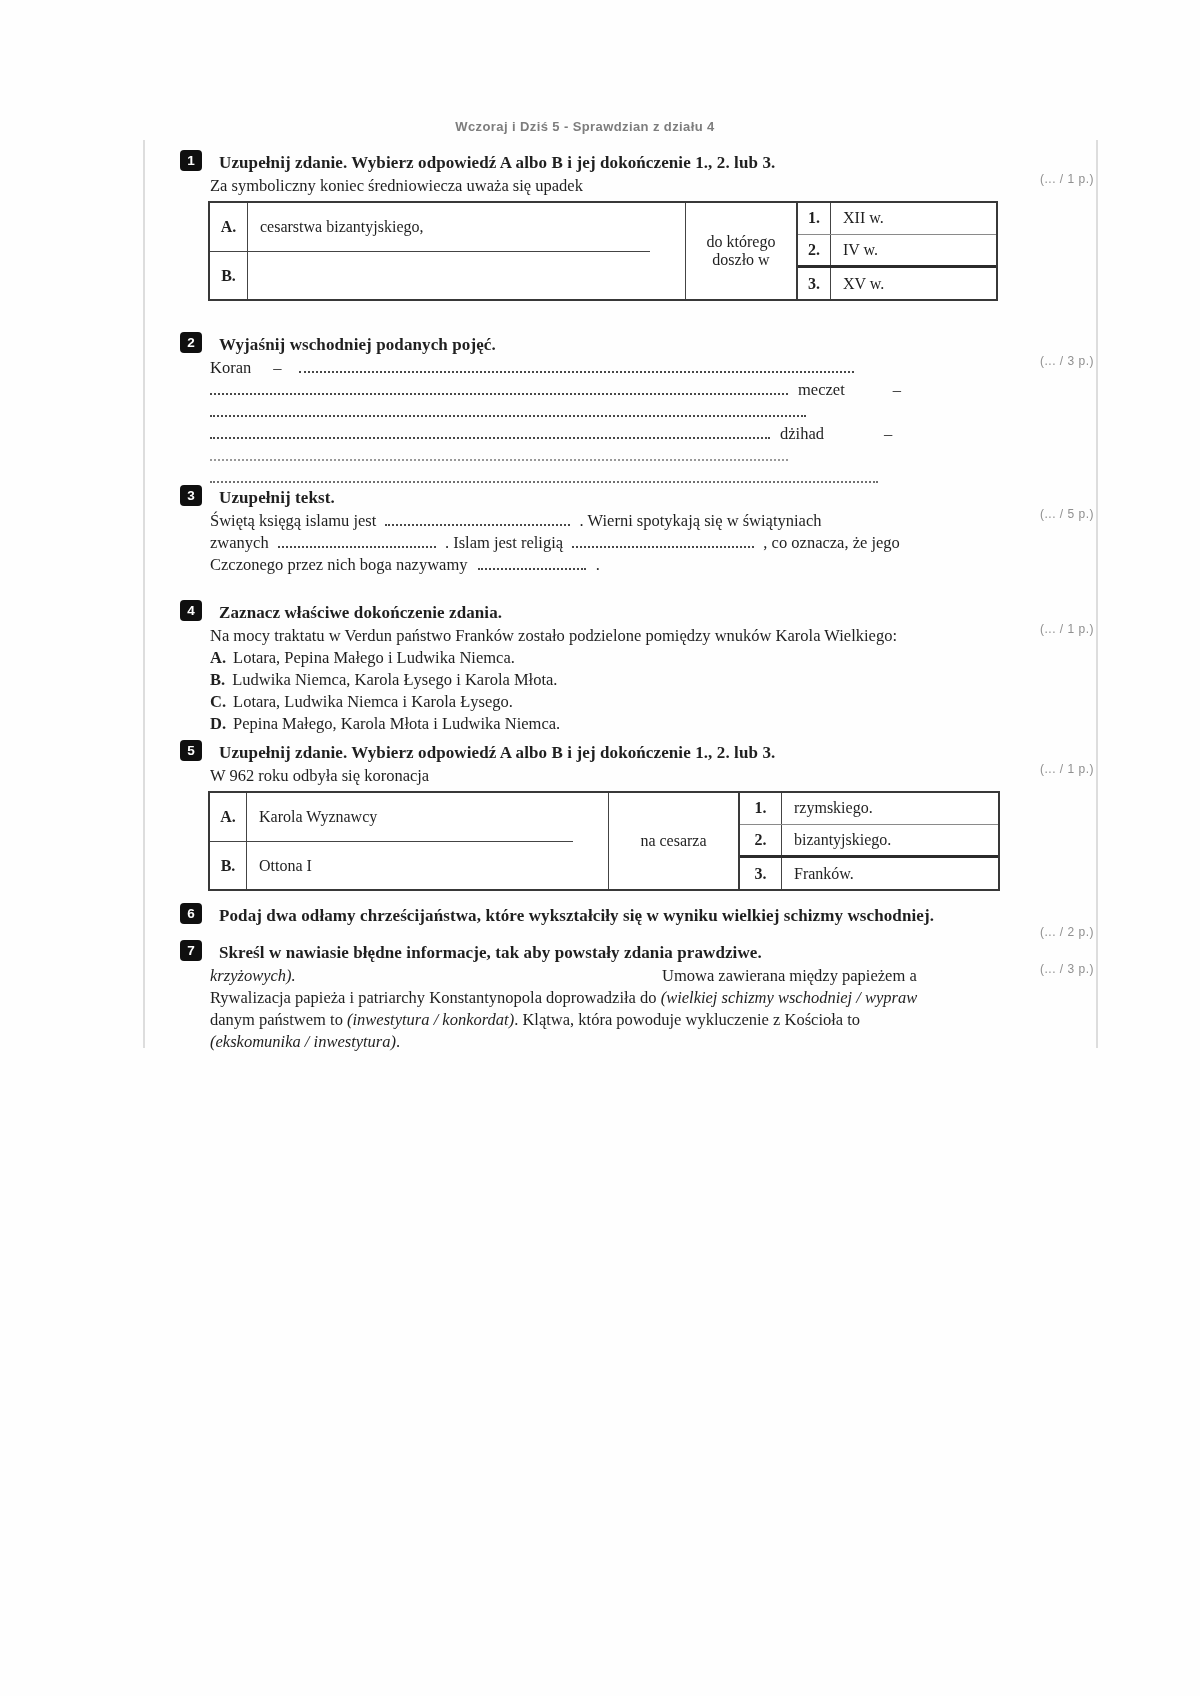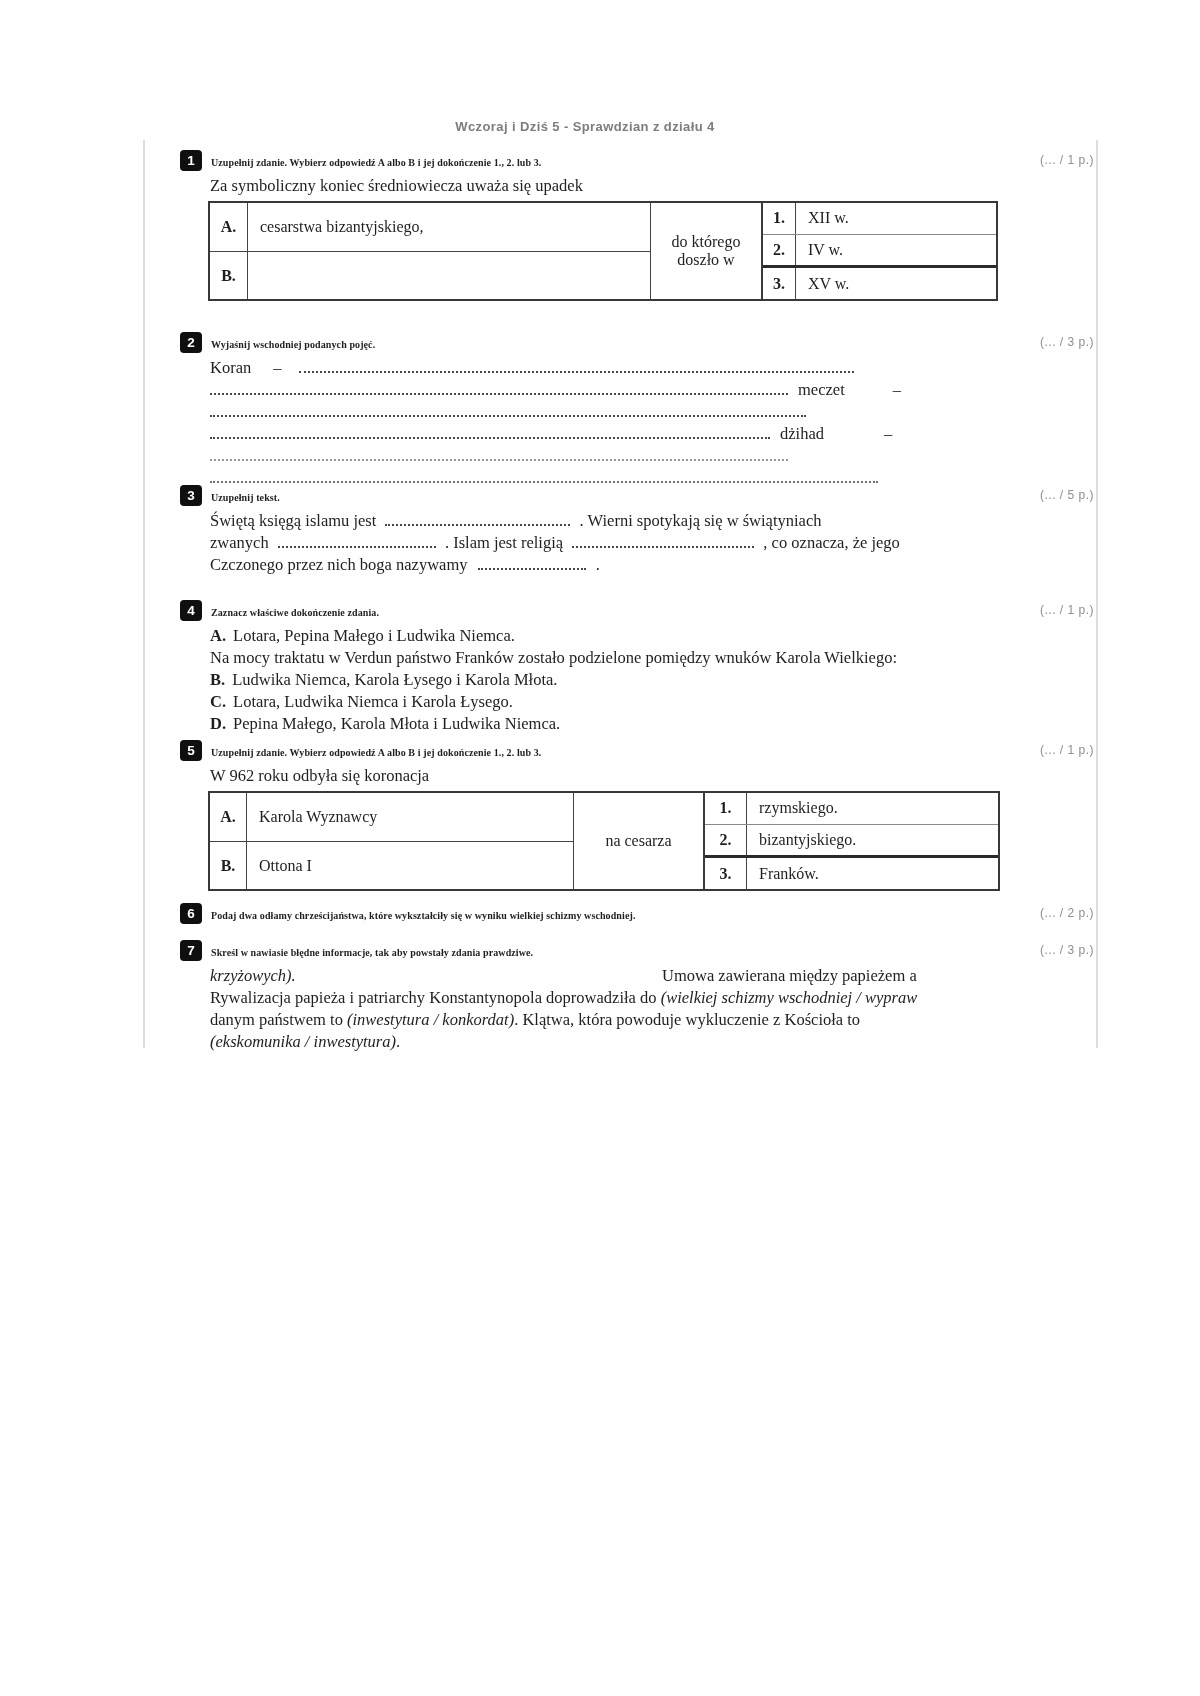--- a/index.html
+++ b/index.html
@@ -24,23 +24,23 @@
   }
 
   .q { position:absolute; left:180px; width:916px; }
   .q-head { position:relative; display:flex; align-items:flex-start; line-height:21px; }
   .q-num {
     flex:0 0 auto; width:22px; height:21px; margin-top:0;
     background:#0f0f0f; color:#ffffff; border-radius:4px;
     font-family:"Liberation Sans", sans-serif; font-weight:bold; font-size:13.5px;
     display:flex; align-items:center; justify-content:center;
   }
-  .q-title { margin-left:9px; font-weight:bold; font-size:10px; padding-top:2px; letter-spacing:0.1px; max-width:800px; }
+  .q-title { margin-left:17px; font-weight:bold; font-size:17px; padding-top:2px; letter-spacing:0.1px; max-width:800px; }
   .q-points {
-    position:absolute; right:2px; top:0;
+    position:absolute; right:2px; top:19px;
     font-family:"Liberation Sans", sans-serif; font-size:12px; color:#8f8f8f;
     letter-spacing:0.5px; white-space:nowrap;
   }
   .q-body { margin-left:30px; font-size:16.5px; line-height:22px; margin-top:2px; }
   .row { height:22px; white-space:nowrap; }
 
   .dots { display:inline-block; height:13px; border-bottom:2px dotted #474747; vertical-align:baseline; }
   .dots.light { border-bottom-color:#989898; }
   .dots.mid { border-bottom-color:#6f6f6f; }
 
@@ -48,21 +48,21 @@
   .dash-far { display:inline-block; }
 
   .choice-table { display:flex; margin-left:28px; margin-top:4px; border:2px solid #383838; font-size:16px; background:#fff; }
   .ct-left { display:flex; flex-direction:column; }
   .ct-lrow { display:flex; height:48px; }
   .ct-lrow + .ct-lrow { border-top:1.5px solid #444444; }
   .ct-letter { border-right:1.5px solid #444444; display:flex; align-items:center; justify-content:center; font-weight:bold; }
   .ct-text { flex:1; display:flex; align-items:center; padding-left:12px; }
   .ct-mid {
     border-left:1.5px solid #444444; border-right:2px solid #3a3a3a;
-    display:flex; align-items:center; justify-content:center; text-align:center; padding:0 8px;
+    display:flex; align-items:center; justify-content:center; text-align:center; padding:0 8px;margin-left:35px;
   }
   .ct-right { flex:1; display:flex; flex-direction:column; }
   .ct-rrow { flex:1; display:flex; }
   .ct-rrow.sep-light { border-top:1px solid #8a8a8a; }
   .ct-rrow.sep-thick { border-top:3px solid #2b2b2b; }
   .ct-num { border-right:1.5px solid #444444; display:flex; align-items:center; justify-content:center; font-weight:bold; }
 
   .opt-letter { font-weight:bold; margin-right:7px; }
   .it { font-style:italic; }
   .rel { position:relative; }
@@ -171,24 +171,24 @@
       </div>
     </section>
 
     <section class="q" style="top:600px">
       <div class="q-head">
         <span class="q-num">4</span>
         <span class="q-title">Zaznacz właściwe dokończenie zdania.</span>
         <span class="q-points">(... / 1 p.)</span>
       </div>
       <div class="q-body">
+        <div class="row">Na mocy traktatu w Verdun państwo Franków zostało podzielone pomiędzy wnuków Karola Wielkiego:</div>
         <div class="row">
           <span class="opt-letter">A.</span><span>Lotara, Pepina Małego i Ludwika Niemca.</span>
         </div>
-        <div class="row">Na mocy traktatu w Verdun państwo Franków zostało podzielone pomiędzy wnuków Karola Wielkiego:</div>
         <div class="row">
           <span class="opt-letter">B.</span><span>Ludwika Niemca, Karola Łysego i Karola Młota.</span>
         </div>
         <div class="row">
           <span class="opt-letter">C.</span><span>Lotara, Ludwika Niemca i Karola Łysego.</span>
         </div>
         <div class="row">
           <span class="opt-letter">D.</span><span>Pepina Małego, Karola Młota i Ludwika Niemca.</span>
         </div>
       </div>

